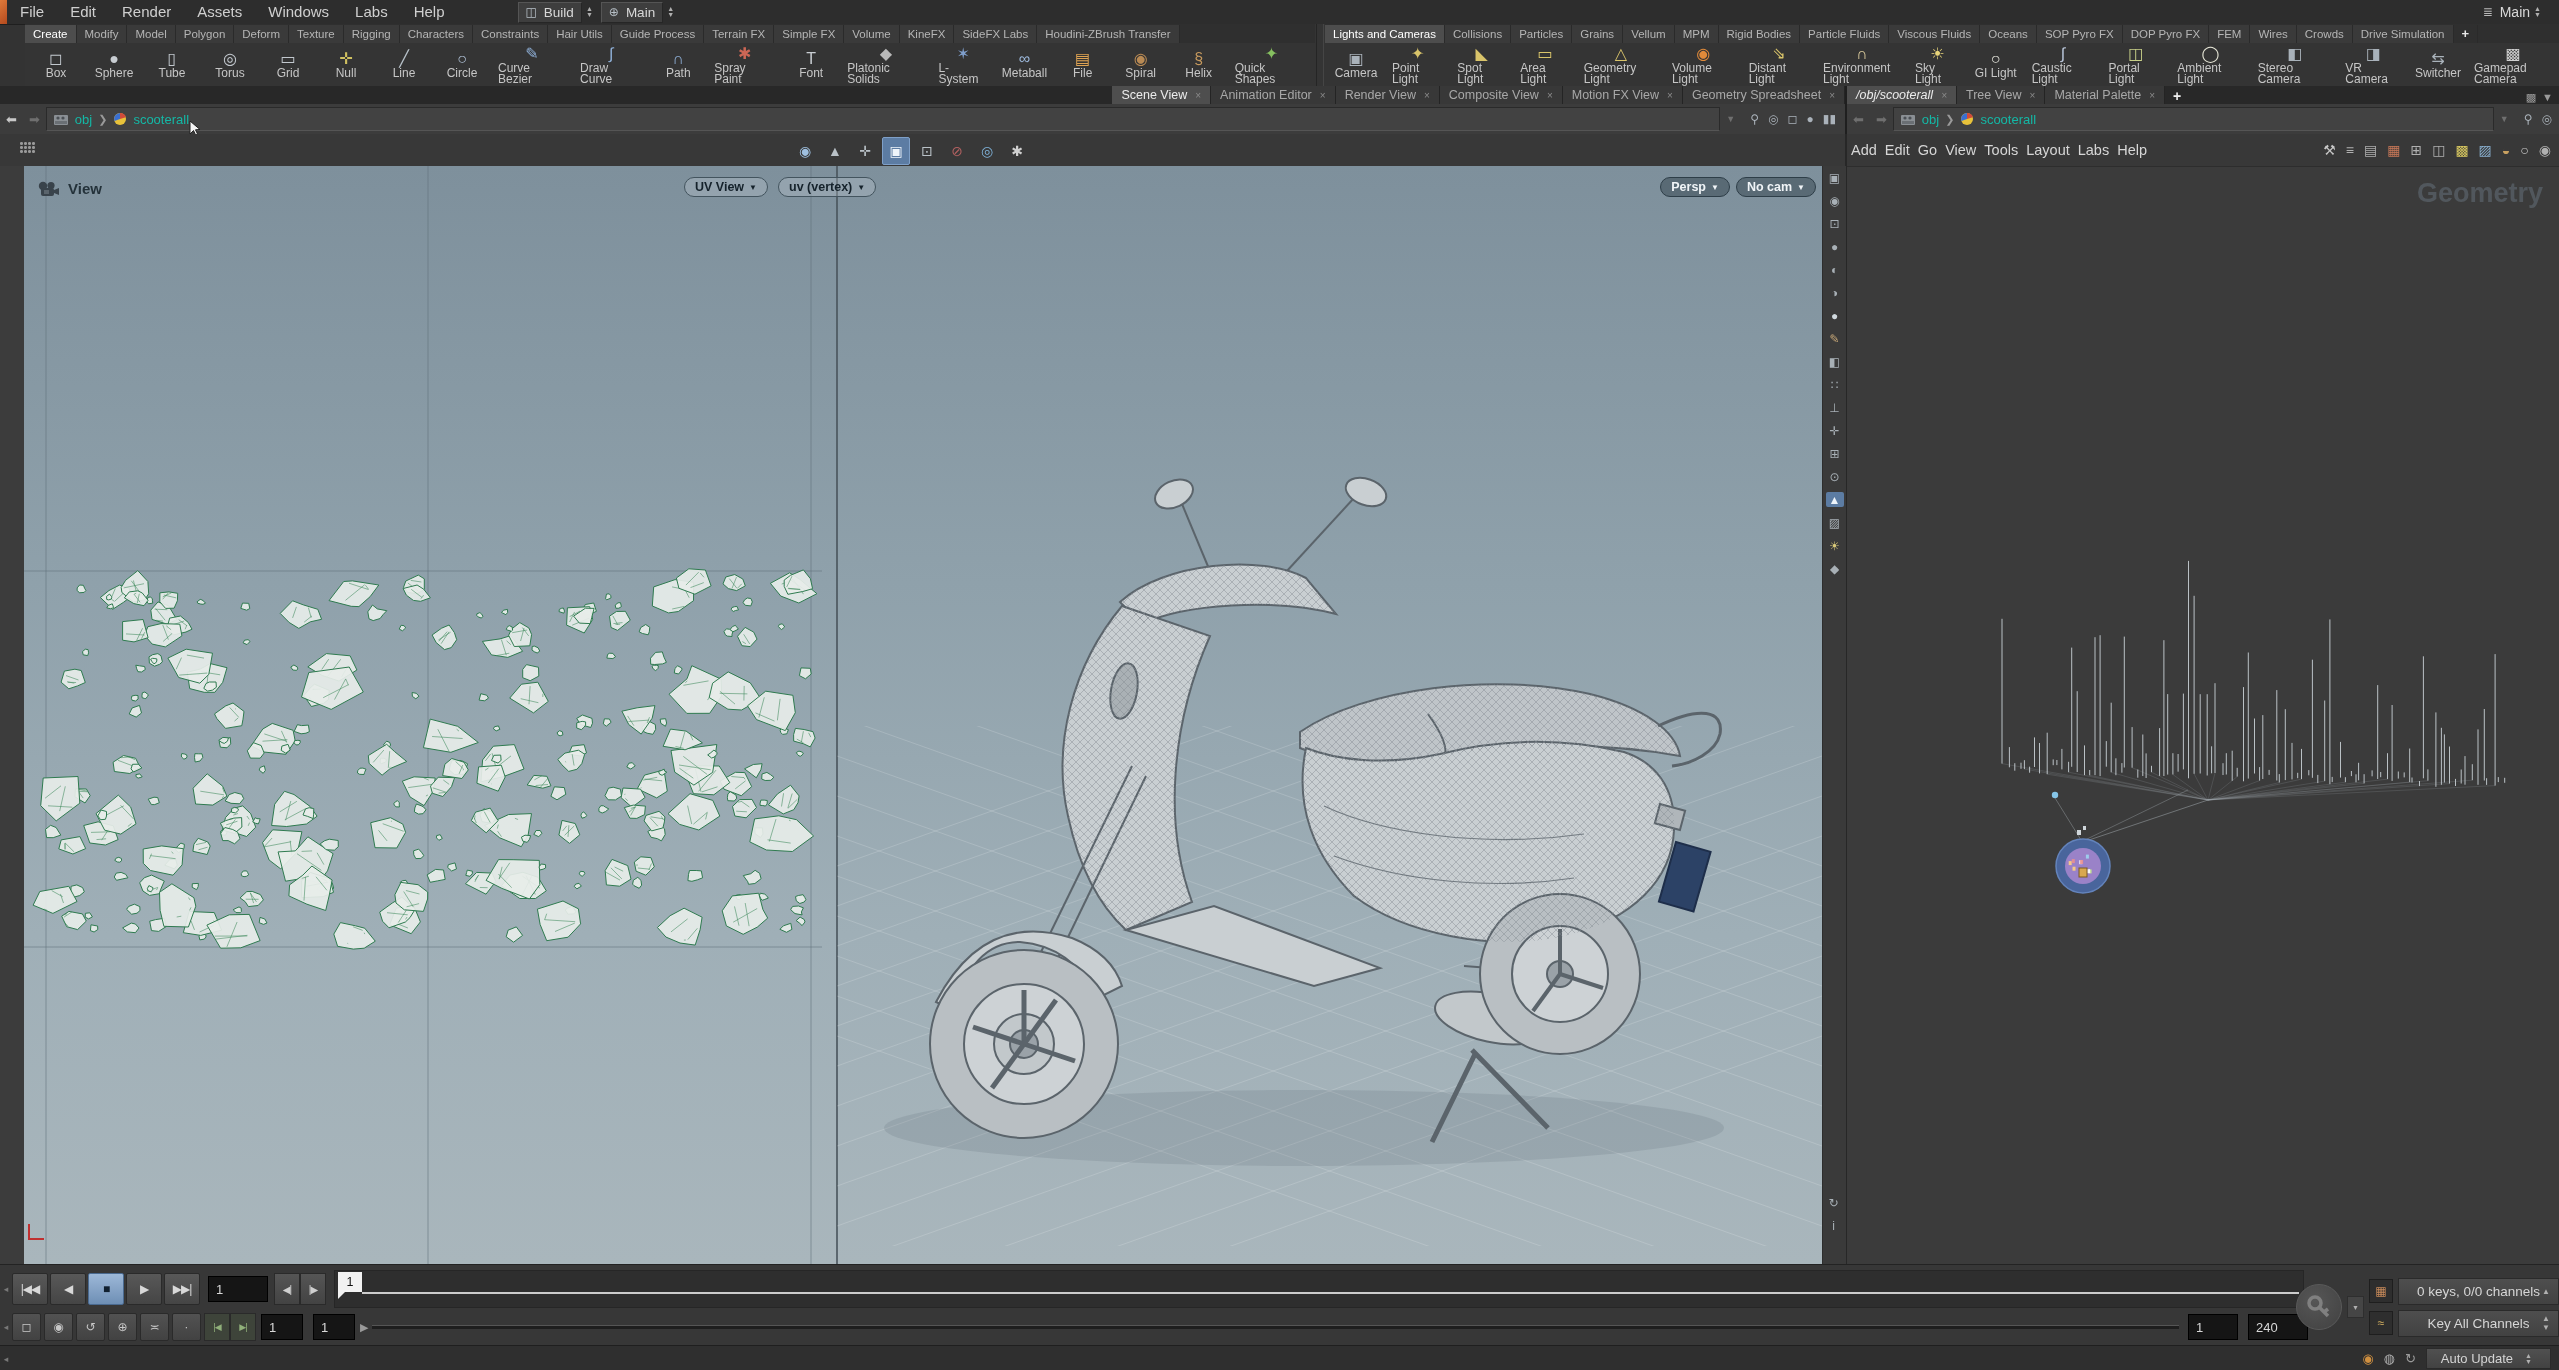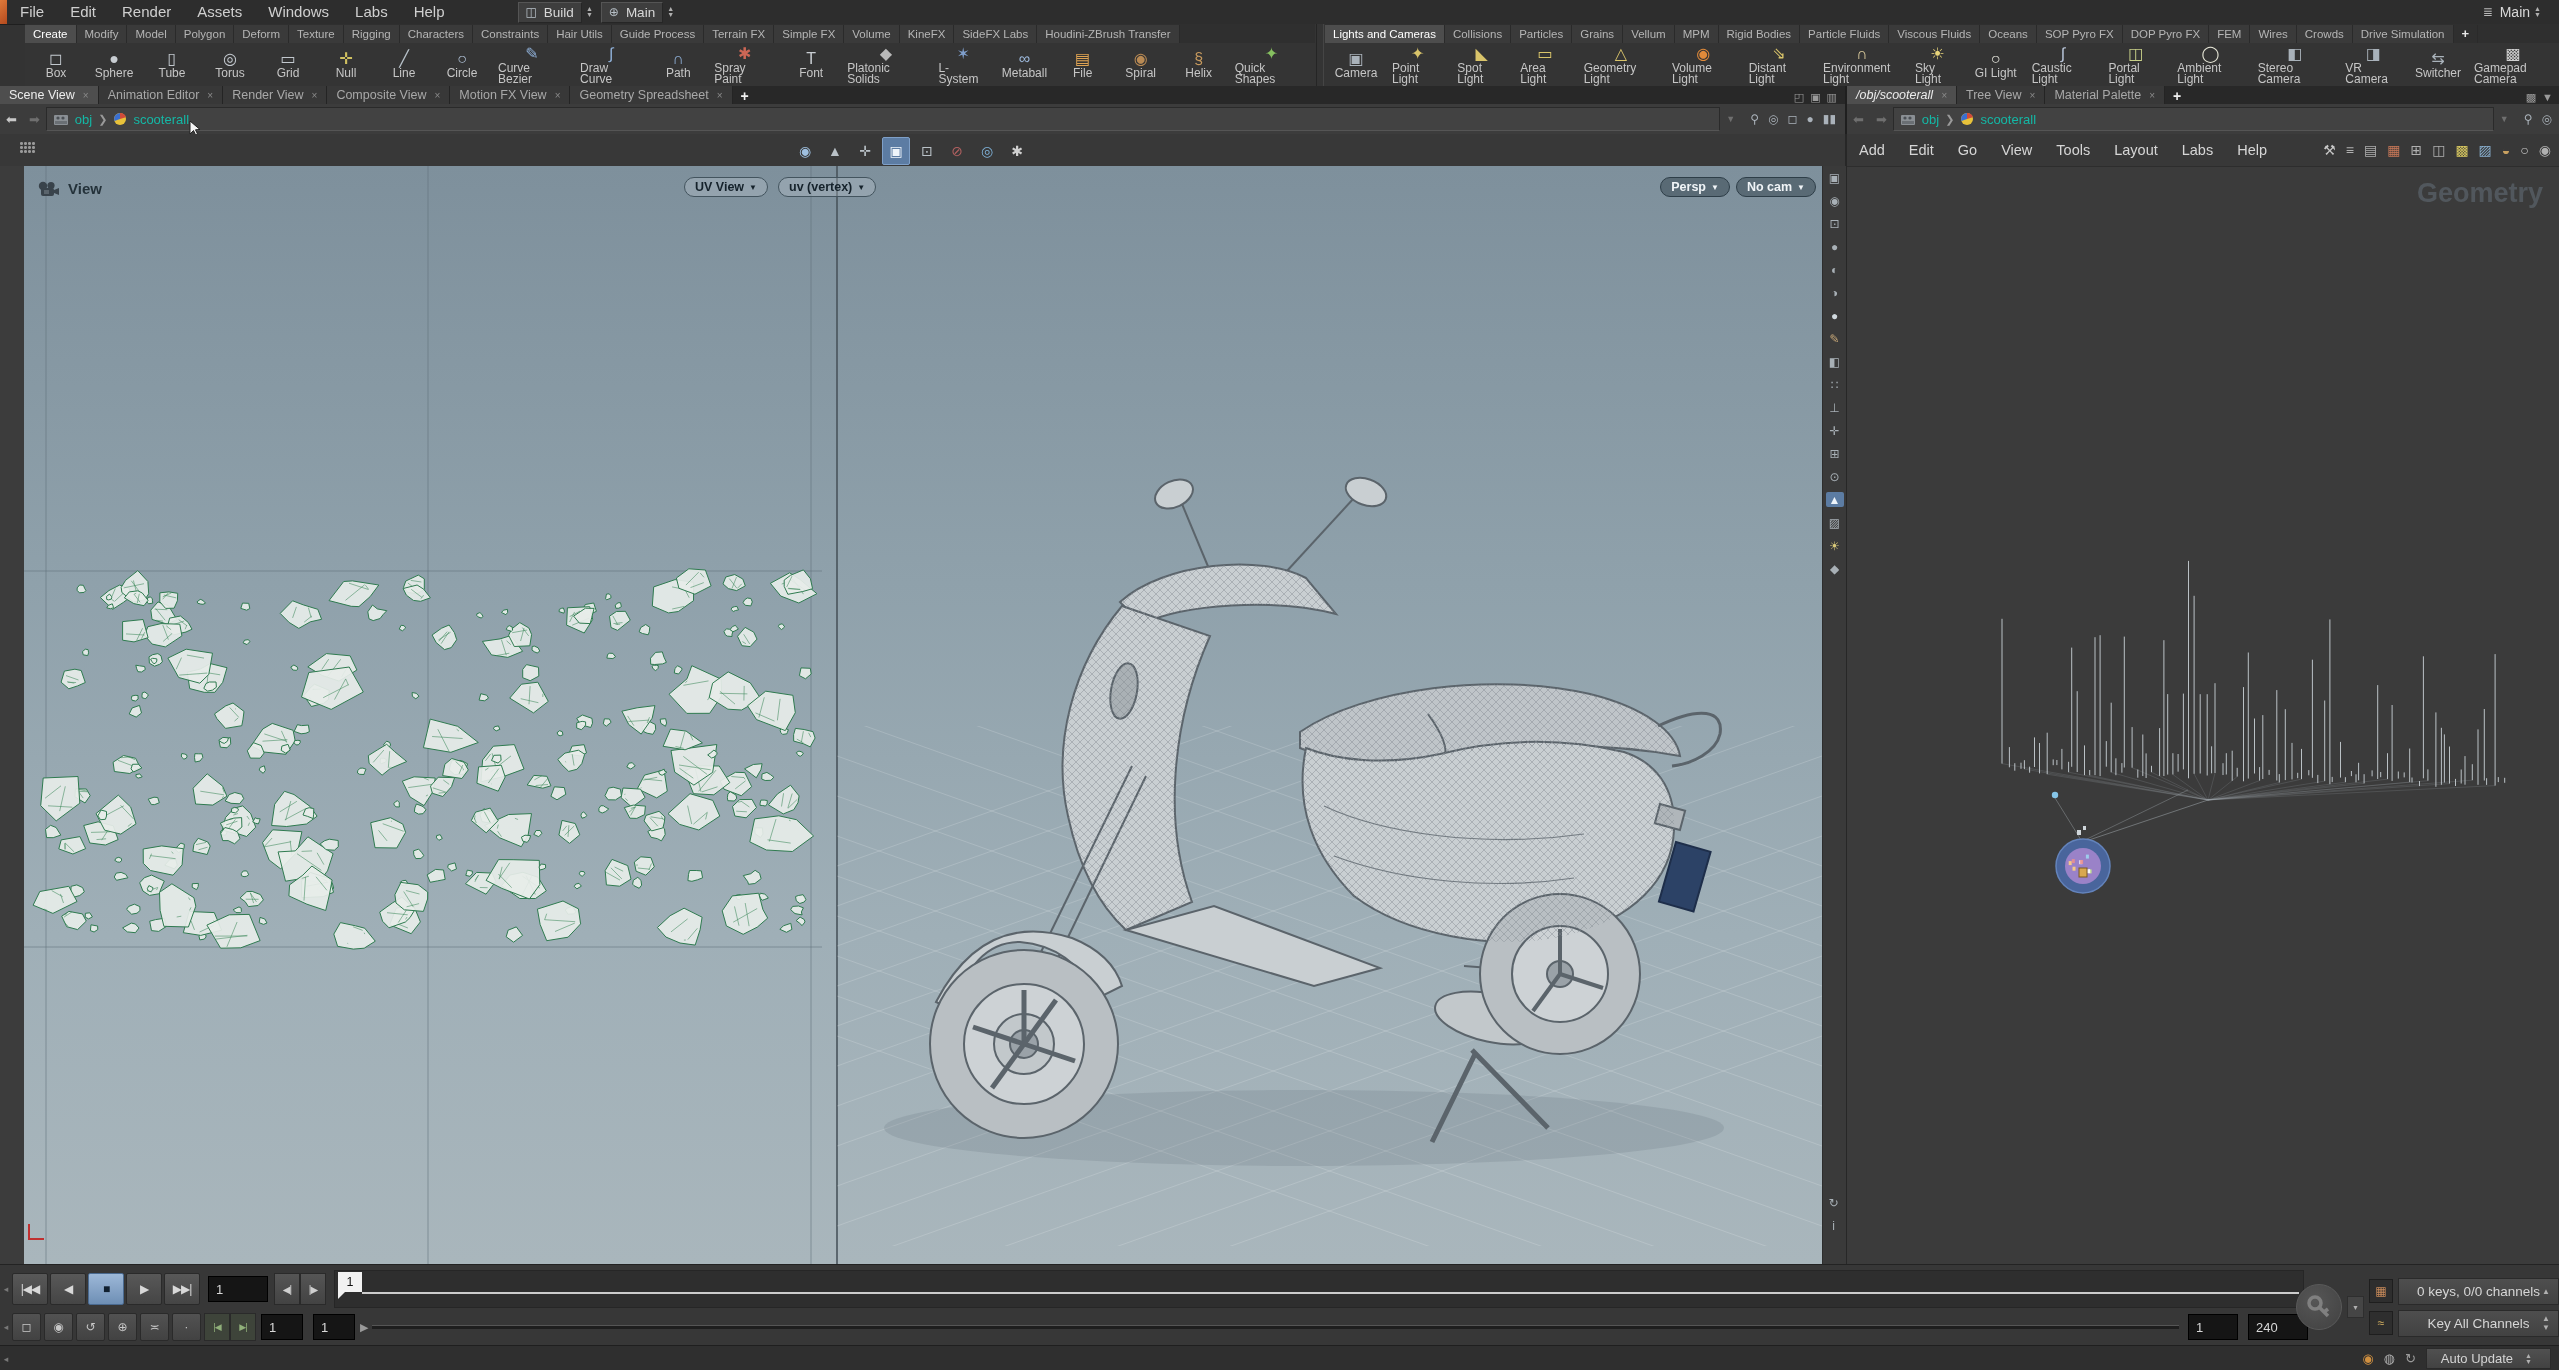--- a/index.html
+++ b/index.html
@@ -19,21 +19,21 @@
   .stabs{height:19px;display:flex;align-items:flex-end;background:#2f2f2f;}
   .stab{height:18px;line-height:18px;padding:0 8px;font-size:11.5px;color:#b5b5b5;background:#3a3a3a;border-right:1px solid #2a2a2a;white-space:nowrap;}
   .stab.active{background:#4d4d4d;color:#fff;}
   .stab.plus{background:transparent;color:#e8e8e8;font-size:13px;font-weight:bold;}
   .stools{height:43px;display:flex;align-items:center;padding-left:2px;}
   .stool{min-width:44px;max-width:78px;padding:0 7px;display:flex;flex-direction:column;align-items:center;justify-content:center;gap:1px;}
   .sicon{font-size:16px;line-height:17px;color:#b9c3cb;}
   .slabel{font-size:12px;line-height:10.5px;color:#c6c6c6;white-space:pre-line;}
   .shelf-div{width:6px;border-left:1px solid #252525;border-right:1px solid #454545;margin:0 1px;height:62px;}
   
-  #panetabs-l{left:0;top:86px;width:1845px;height:18px;background:#282828;display:flex;align-items:flex-end;}
+  #panetabs-l{left:0;top:86px;width:1845px;height:18px;background:#282828;display:flex;align-items:flex-end;flex-direction:column;}
   #panetabs-r{left:1845px;top:86px;width:714px;height:18px;background:#282828;border-left:2px solid #1f1f1f;display:flex;align-items:flex-end;}
   .ptab{height:18px;display:flex;align-items:center;padding:0 9px;font-size:12.5px;background:#383838;color:#a8a8a8;border-right:1px solid #242424;white-space:nowrap;}
   .ptab.active{background:#4e4e4e;color:#ececec;}
   .ptab.italic{font-style:italic;}
   .px{font-size:10px;color:#8a8a8a;margin-left:8px;}
   .ptab-plus{color:#f0f0f0;font-weight:bold;font-size:14px;padding:0 8px;}
   .pt-icons{margin-left:auto;display:flex;gap:6px;padding-right:8px;color:#9a9a9a;font-size:11px;}
   
   #pathrow-l{left:0;top:104px;width:1845px;height:30px;background:#3c3c3c;display:flex;align-items:center;border-bottom:1px solid #2c2c2c;}
   #pathrow-r{left:1845px;top:104px;width:714px;height:30px;background:#3c3c3c;border-left:2px solid #1f1f1f;display:flex;align-items:center;border-bottom:1px solid #2c2c2c;}
@@ -46,21 +46,21 @@
   
   #tbrow-l{left:0;top:134px;width:1845px;height:32px;background:#383838;border-bottom:1px solid #272727;}
   .vtcluster{position:absolute;left:792px;top:3px;display:flex;gap:4px;align-items:center;}
   .vtbtn{width:26px;height:26px;display:flex;align-items:center;justify-content:center;font-size:14px;color:#b9c1c7;border-radius:2px;position:relative;}
   .vtbtn.sel{background:#5c7ca3;border:1px solid #7fa0c8;color:#eef4fa;}
   .stowgrid{position:absolute;left:20px;top:8px;width:16px;height:16px;display:grid;grid-template-columns:repeat(4,4px);grid-auto-rows:4px;}
   .stowgrid i{width:2.5px;height:2.5px;background:#9a9a9a;border-radius:50%;}
   
   #net{left:1845px;top:134px;width:714px;height:1130px;background:#3b3b3b;border-left:2px solid #272727;}
   #netmenu{height:32px;display:flex;align-items:center;background:#383838;border-bottom:1px solid #2d2d2d;}
-  .nmitem{padding:0 12px;font-size:14.5px;color:#d6d6d6;}
+  .nmitem{padding:0 4px;font-size:14.5px;color:#d6d6d6;}
   .nmicons{margin-left:auto;display:flex;gap:10px;padding-right:10px;font-size:14px;color:#b8b8b8;}
   #net-watermark{position:absolute;right:18px;top:44px;font-size:27px;font-weight:bold;color:#565d63;opacity:.85;}
   #netsvg{position:absolute;left:0;top:32px;width:714px;height:1098px;}
   
   #vp-leftstrip{left:0;top:166px;width:24px;height:1098px;background:#3c3c3c;border-right:1px solid #2e2e2e;}
   #vp{left:24px;top:166px;width:1798px;height:1098px;background:linear-gradient(180deg,#7e909c 0%,#8fa1ab 38%,#9fafb7 70%,#a9b6bc 100%);overflow:hidden;}
   #vpsvg{position:absolute;left:0;top:0;width:1798px;height:1098px;}
   .vplabel{position:absolute;left:14px;top:14px;display:flex;align-items:center;gap:8px;font-size:15px;font-weight:bold;color:#24323a;}
   .pill{height:18px;border-radius:10px;padding:0 10px;display:flex;align-items:center;gap:5px;font-size:12.5px;font-weight:bold;
         color:#15222b;border:1.5px solid #43545e;background:rgba(210,220,226,.25);}

